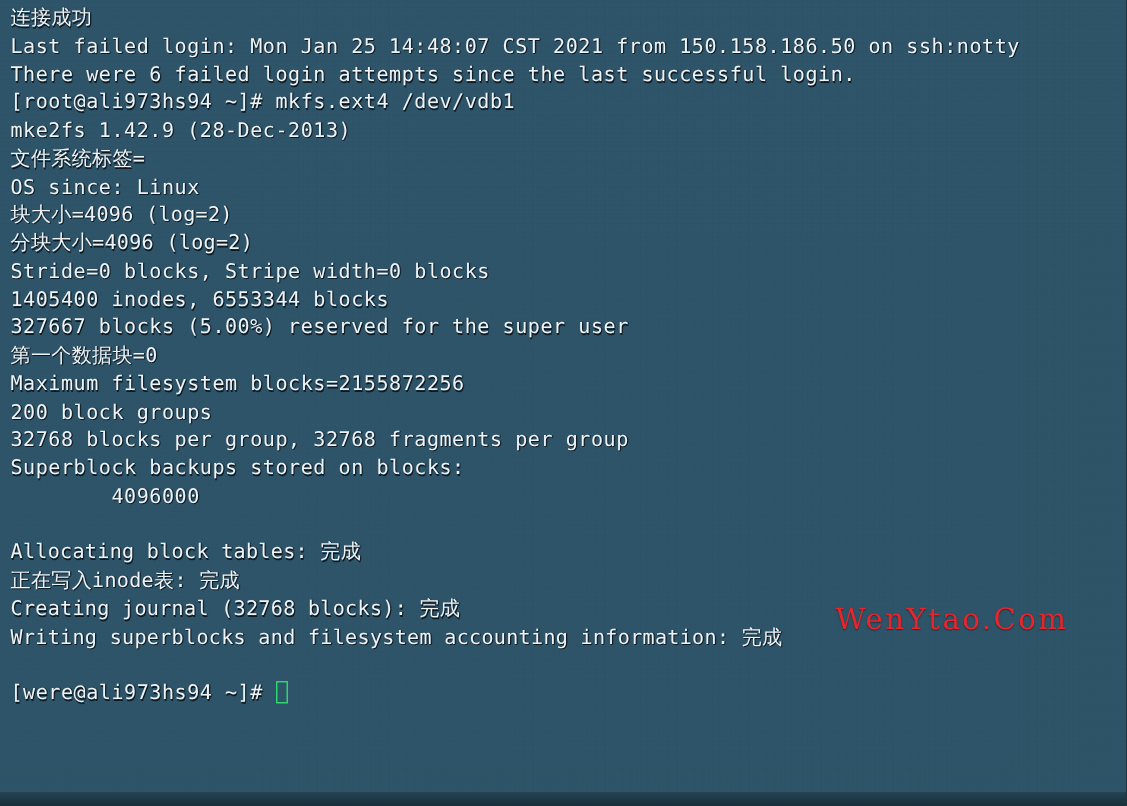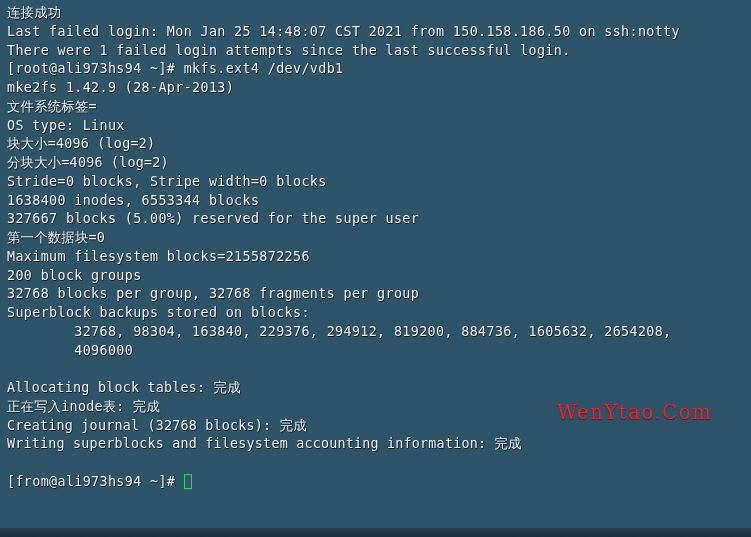--- a/index.html
+++ b/index.html
@@ -100,42 +100,41 @@
 <div id="terminal-window">
 
   <div id="bg-base"></div>
   <div id="bg-noise"></div>
   <div id="bg-bottom-band"></div>
 
   <div id="console">
 
     <div class="line cjk">连接成功</div>
     <div class="line">Last failed login: Mon Jan 25 14:48:07 CST 2021 from 150.158.186.50 on ssh:notty</div>
-    <div class="line">There were 1 failed login attempts since the last successful login.</div>
+    <div class="line">There were 6 failed login attempts since the last successful login.</div>
     <div class="line">[root@ali973hs94 ~]# mkfs.ext4 /dev/vdb1</div>
-    <div class="line">mke2fs 1.42.9 (28-Apr-2013)</div>
+    <div class="line">mke2fs 1.42.9 (28-Dec-2013)</div>
     <div class="line cjk">文件系统标签=</div>
-    <div class="line">OS type: Linux</div>
+    <div class="line">OS since: Linux</div>
     <div class="line cjk">块大小=4096 (log=2)</div>
     <div class="line cjk">分块大小=4096 (log=2)</div>
     <div class="line">Stride=0 blocks, Stripe width=0 blocks</div>
-    <div class="line">1638400 inodes, 6553344 blocks</div>
+    <div class="line">1405400 inodes, 6553344 blocks</div>
     <div class="line">327667 blocks (5.00%) reserved for the super user</div>
     <div class="line cjk">第一个数据块=0</div>
     <div class="line">Maximum filesystem blocks=2155872256</div>
     <div class="line">200 block groups</div>
     <div class="line">32768 blocks per group, 32768 fragments per group</div>
     <div class="line">Superblock backups stored on blocks:</div>
-    <div class="line">        32768, 98304, 163840, 229376, 294912, 819200, 884736, 1605632, 2654208,</div>
     <div class="line">        4096000</div>
     <div class="line blank"></div>
     <div class="line cjk">Allocating block tables: 完成</div>
     <div class="line cjk">正在写入inode表: 完成</div>
     <div class="line cjk">Creating journal (32768 blocks): 完成</div>
     <div class="line cjk">Writing superblocks and filesystem accounting information: 完成</div>
     <div class="line blank"></div>
-    <div class="line" id="cursor-line"><span>[from@ali973hs94 ~]# </span><span id="cursor"></span></div>
+    <div class="line" id="cursor-line"><span>[were@ali973hs94 ~]# </span><span id="cursor"></span></div>
 
   </div>
 
   <div id="watermark">WenYtao.Com</div>
 
 </div>
 
 </body></html>

